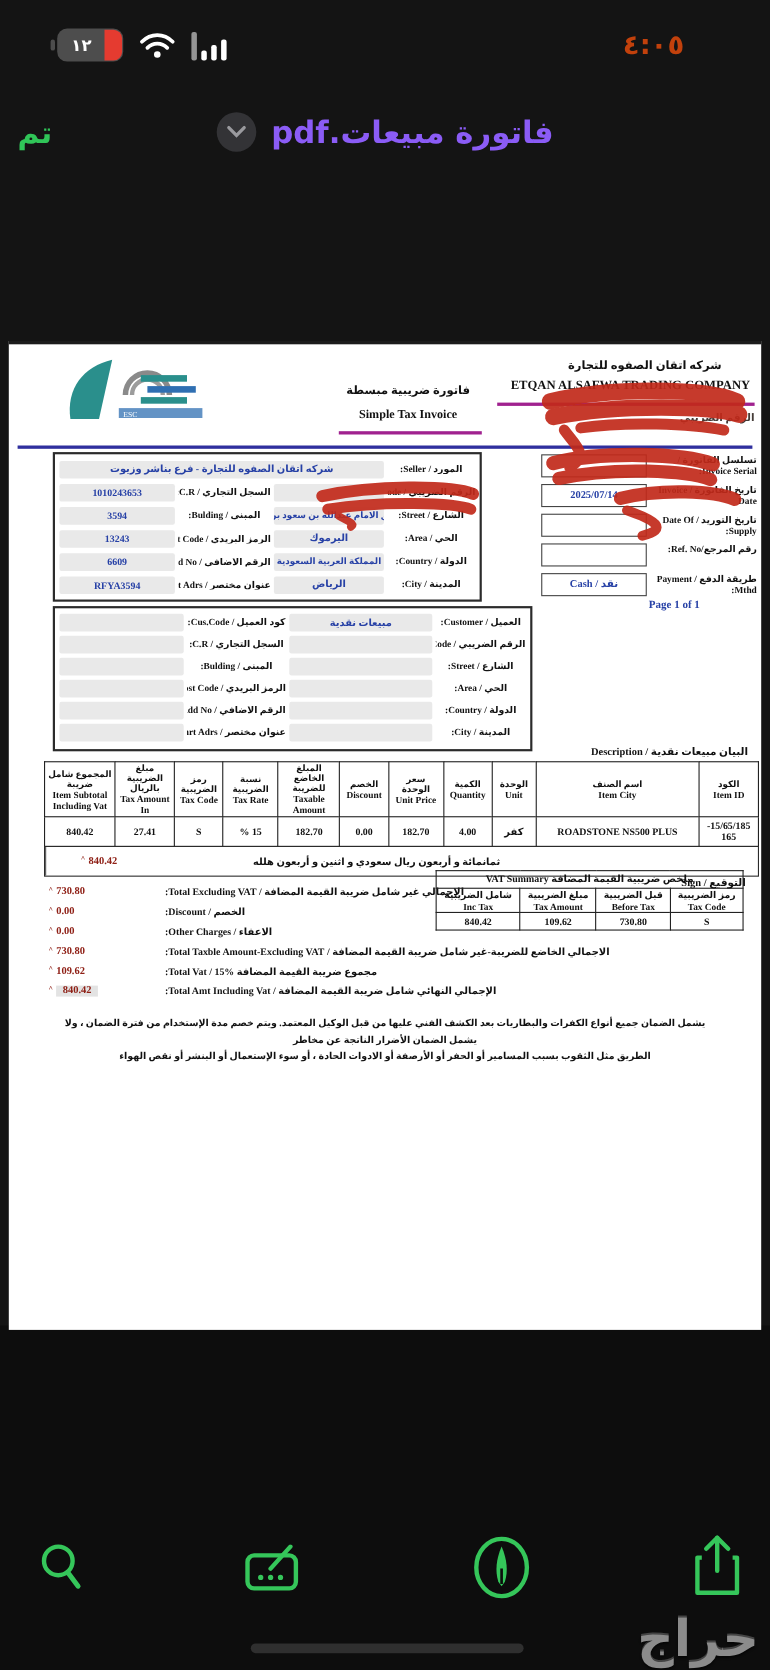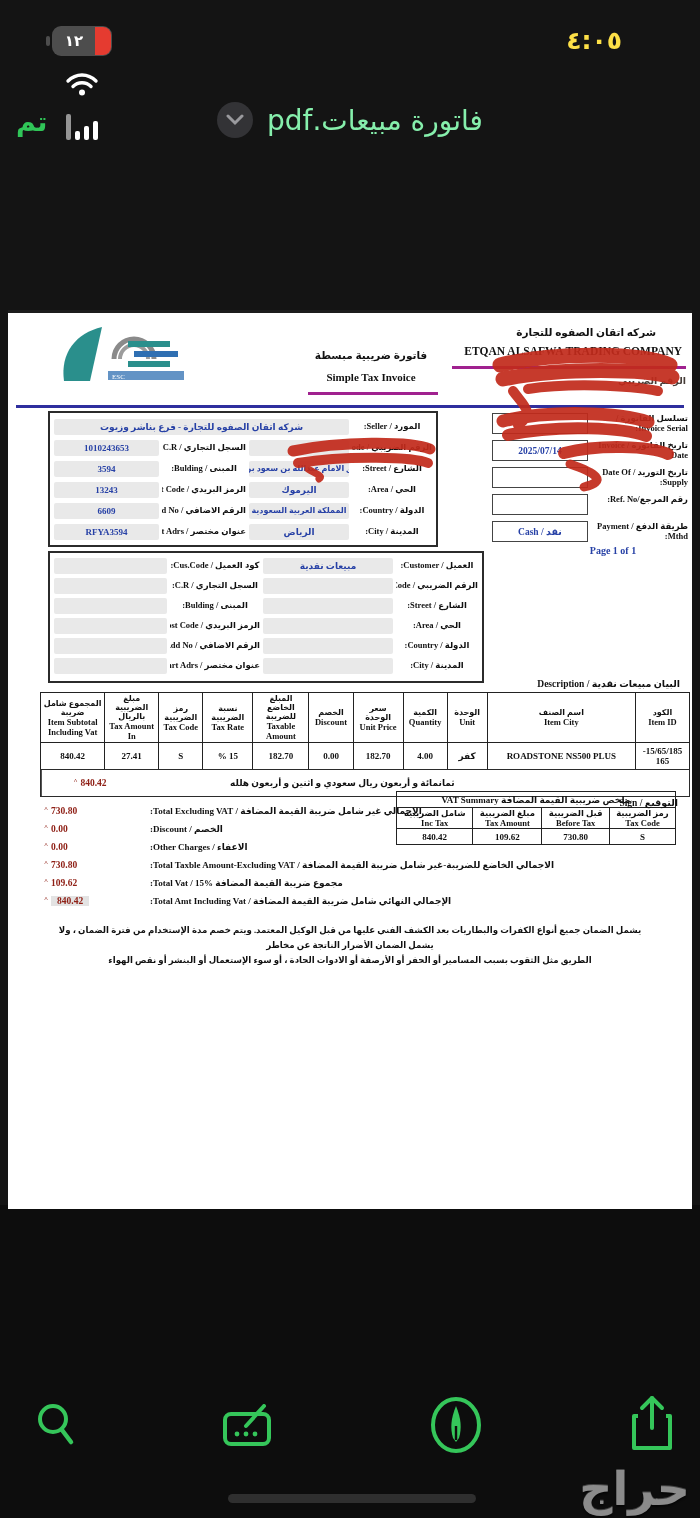--- a/index.html
+++ b/index.html
@@ -2,43 +2,43 @@
 <html><head>
 <meta charset="utf-8">
 <style>
   html,body{margin:0;padding:0;background:#000;}
   .phone{position:relative;width:700px;height:1518px;background:#141414;overflow:hidden;
          font-family:"Liberation Serif","DejaVu Sans",serif;}
   .bg-bottom{position:absolute;left:0;top:1205px;width:700px;height:313px;background:#0d0d0d;}
 
   
   .statusbar{position:absolute;top:20px;left:0;width:700px;height:48px;}
-  .sb-time{position:absolute;right:78px;top:6px;color:#fde047;font-family:"DejaVu Sans",sans-serif;
+  .sb-time{position:absolute;right:78px;top:6px;color:#c2410c;font-family:"DejaVu Sans",sans-serif;
            font-weight:bold;font-size:25px;}
-  .sb-left{position:absolute;left:52px;top:6px;display:flex;align-items:center;gap:14px;flex-direction:column;}
+  .sb-left{position:absolute;left:52px;top:6px;display:flex;align-items:center;gap:14px;}
   .battery{position:relative;width:60px;height:30px;background:#4d4d4d;border-radius:9px;}
   .battery .fill{position:absolute;right:1px;top:1px;bottom:1px;width:16px;background:#e53b30;
                  border-radius:0 8px 8px 0;}
   .battery .cap{position:absolute;left:-6px;top:10px;width:4px;height:10px;background:#4d4d4d;
                 border-radius:2px;}
   .battery .lvl{position:absolute;left:0;top:0;width:44px;height:30px;display:flex;align-items:center;
                 justify-content:center;color:#fff;font-family:"DejaVu Sans",sans-serif;
                 font-size:15px;font-weight:bold;}
   .sigbars{display:flex;align-items:flex-end;gap:4px;height:28px;}
   .sigbars i{display:block;width:5px;background:#fff;border-radius:2px;}
 
   
   .titlebar{position:absolute;top:96px;left:0;width:596px;height:56px;}
   .done-btn{position:absolute;left:16px;top:10px;color:#30c558;font-family:"DejaVu Sans",sans-serif;
             font-size:27px;font-weight:bold;cursor:pointer;}
   .title-center{position:absolute;left:0;top:6px;width:700px;display:flex;justify-content:center;
                 align-items:center;gap:14px;}
   .chev-circle{width:36px;height:36px;border-radius:50%;background:#333336;display:flex;
                align-items:center;justify-content:center;}
-  .fname{color:#86efac;font-family:"DejaVu Sans",sans-serif;font-size:28px;font-weight:normal;
+  .fname{color:#8b5cf6;font-family:"DejaVu Sans",sans-serif;font-size:28px;font-weight:bold;
          direction:rtl;}
 
   
   .page{position:absolute;left:8px;top:310px;width:684px;height:896px;background:#fff;
         border-top:3px solid #1c1c1c;color:#111;}
   .abs{position:absolute;}
   .rtl{direction:rtl;}
   .blue{color:#2741a6;}
 
   .company-ar{right:36px;top:13px;font-size:10.5px;font-weight:bold;direction:rtl;}

